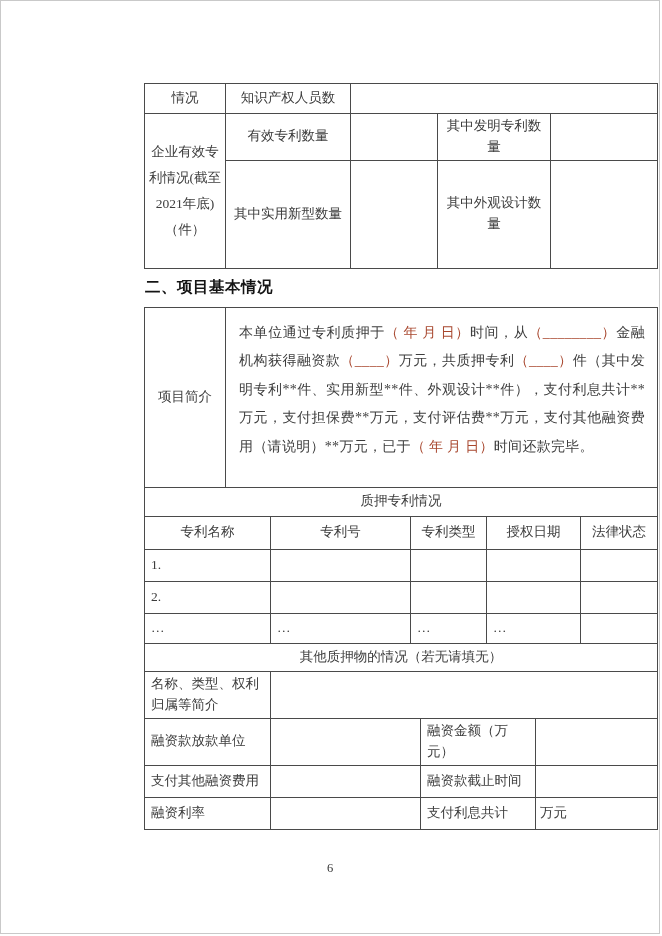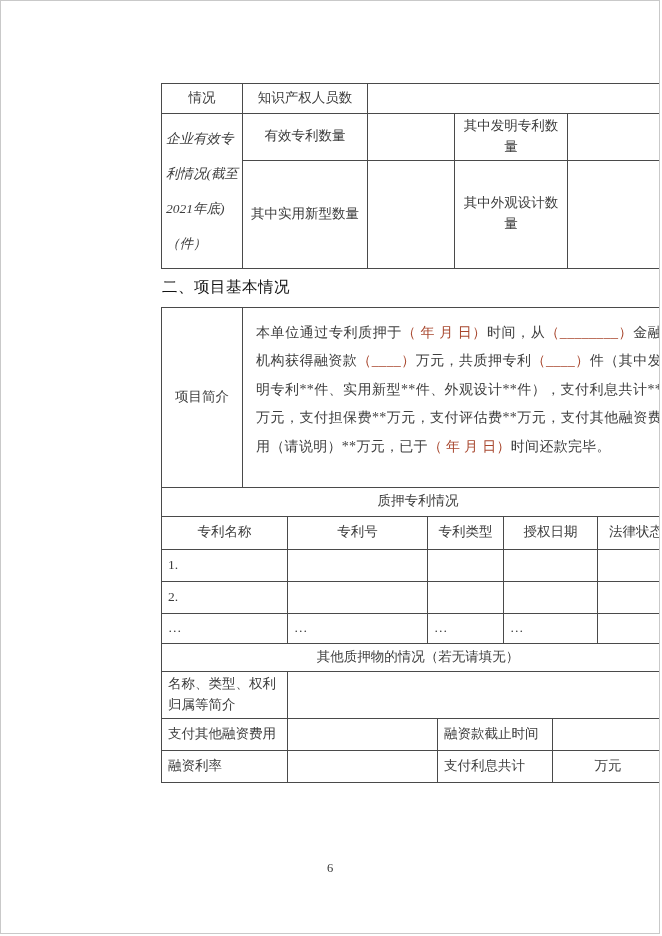--- a/index.html
+++ b/index.html
@@ -5,40 +5,40 @@
   * { box-sizing: border-box; margin: 0; padding: 0; }
   body { background: #ffffff; font-family: "Liberation Serif", serif; }
   .page {
     position: relative;
     width: 660px; height: 934px;
     border: 1px solid #c9c9c9;
     background: #ffffff;
     color: #3d3d3d;
     overflow: hidden;
   }
-  .content { position: absolute; left: 116px; top: 82px; width: 515px; padding-left: 44px; }
+  .content { position: absolute; left: 99px; top: 82px; width: 515px; padding-left: 44px; }
   table { border-collapse: collapse; table-layout: fixed; width: 513px; }
   td {
     border: 1px solid #4a4a4a;
     font-size: 13.5px;
     color: #3d3d3d;
     vertical-align: middle;
     padding: 2px 4px;
     line-height: 1.55;
     overflow: hidden;
     word-break: break-all;
   }
   .c { text-align: center; }
   .l { text-align: left; padding-left: 6px; }
-  .r { text-align: center; padding-right: 15px; }
-  .merged-left { line-height: 35px; padding: 0 4px; text-align: left; font-style: italic; }
+  .r { text-align: left; padding-right: 15px; }
+  .merged-left { line-height: 26px; padding: 0 4px; text-align: center; }
   .stack { margin-top: -1px; }
   .section-title {
     font-family: "Liberation Sans", sans-serif;
-    font-weight: normal;
+    font-weight: bold;
     font-size: 15.5px;
     color: #141414;
     letter-spacing: 0.5px;
     margin: 8px 0 9px 1px;
   }
   .intro-cell { vertical-align: top; padding: 0; }
   .intro-text {
     padding: 11px 12px 4px 13px;
     font-size: 14px;
     line-height: 28.5px;
@@ -160,20 +160,26 @@
 
     <table class="stack">
       <colgroup>
         <col style="width:126px">
           <col style="width:150px">
           <col style="width:115px">
           <col style="width:122px">
       </colgroup>
       <tbody>
       <tr style="height:32px">
+        <td class="l">融资款放款单位</td>
+        <td></td>
+        <td class="l">融资金额（万元）</td>
+        <td></td>
+      </tr>
+      <tr style="height:32px">
         <td class="l">支付其他融资费用</td>
         <td></td>
         <td class="l">融资款截止时间</td>
         <td></td>
       </tr>
       <tr style="height:32px">
         <td class="l">融资利率</td>
         <td></td>
         <td class="l">支付利息共计</td>
         <td class="r">万元</td>

